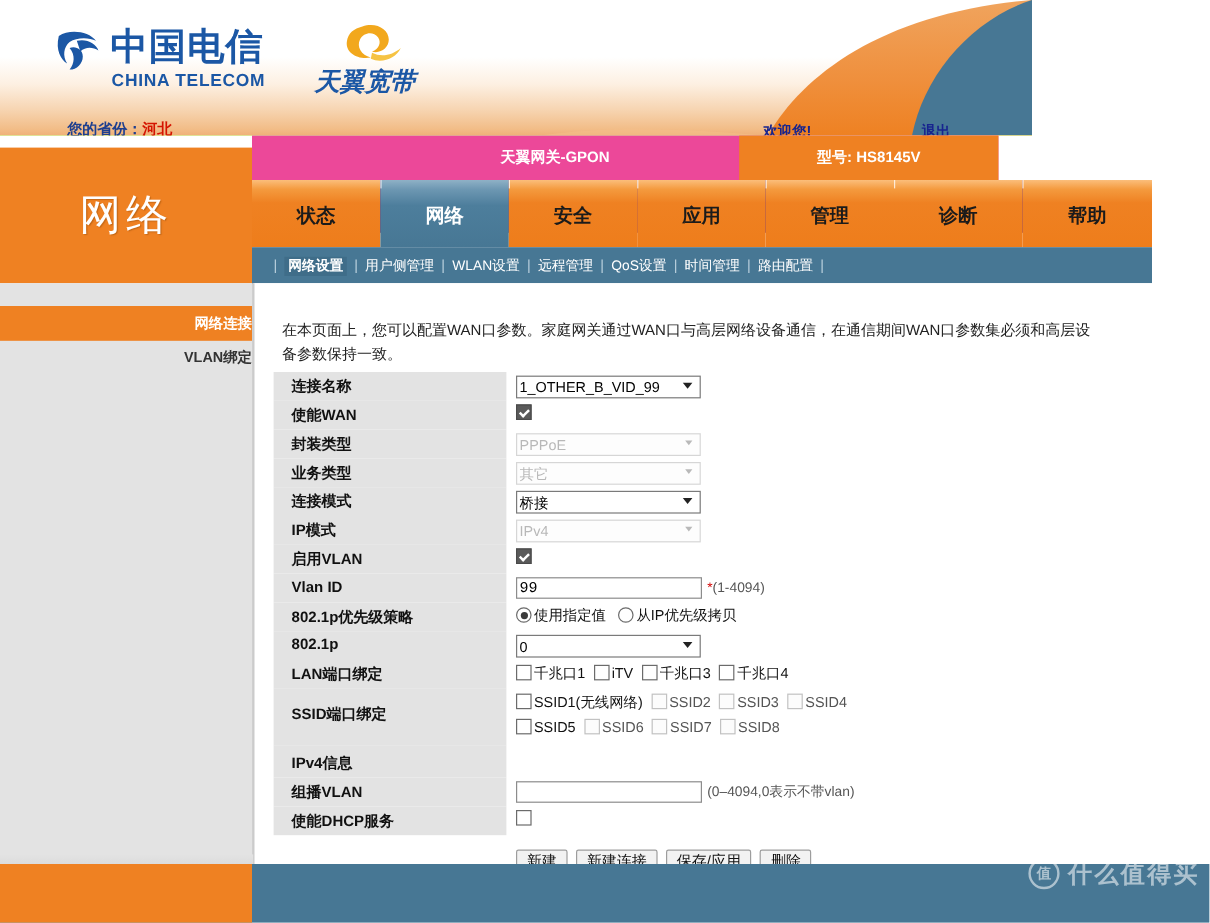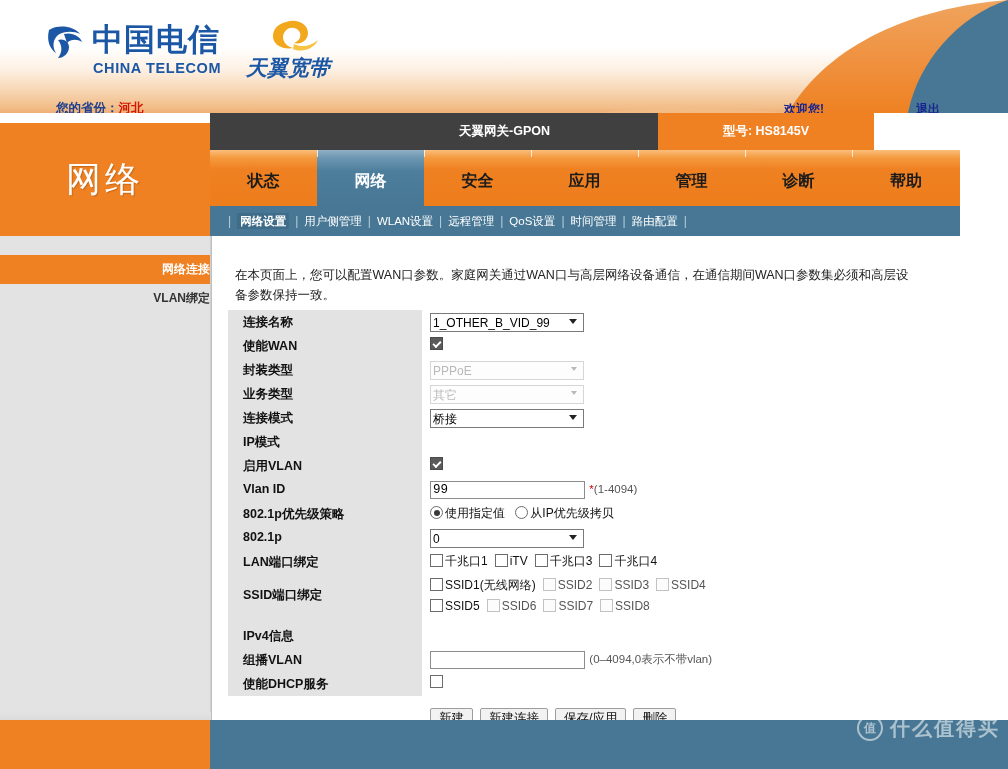--- a/index.html
+++ b/index.html
@@ -6,50 +6,50 @@
   body{
     width:1008px;height:769px;
     background:#ffffff;
     font-family:"Liberation Sans","DejaVu Sans",sans-serif;
     font-size:12px;color:#000;
     overflow:hidden;position:relative;
   }
   #root{position:absolute;left:0;top:0;width:1008px;height:769px;}
 
   
-  .header{position:absolute;left:0;top:0;width:1008px;height:113px;overflow:hidden;background:#bef264;}
+  .header{position:absolute;left:0;top:0;width:832px;height:113px;overflow:hidden;background:#bef264;padding-left:28px;}
   .hdr-grad{position:absolute;left:0;top:0;width:1008px;height:113px;
      background:linear-gradient(180deg,#ffffff 0%,#ffffff 42%,#fdf0e2 62%,#f7d6b4 80%,#f2bd88 95%,#efb078 100%);}
   .hdr-swoosh{position:absolute;right:0;top:0;width:520px;height:113px;overflow:hidden;}
   .hdr-swoosh svg{display:block;}
 
   .logo-ct{position:absolute;left:44px;top:20px;width:200px;height:62px;}
   .logo-ct .ct-mark{position:absolute;left:0;top:2px;width:42px;height:40px;}
   .logo-ct .ct-cn{position:absolute;left:48px;top:0px;font-size:31px;font-weight:bold;color:#1b57a5;
      letter-spacing:1px;line-height:38px;font-family:"DejaVu Sans",sans-serif;}
   .logo-ct .ct-en{position:absolute;left:49px;top:40px;font-size:14.5px;font-weight:bold;color:#1b57a5;
      letter-spacing:0.6px;}
 
-  .logo-ty{position:absolute;left:246px;top:18px;width:100px;height:66px;text-align:center;}
+  .logo-ty{position:absolute;left:262px;top:18px;width:100px;height:66px;text-align:center;}
   .logo-ty .ty-mark{position:absolute;left:18px;top:0px;width:56px;height:36px;}
   .logo-ty .ty-cn{position:absolute;left:0px;top:36px;font-size:21px;font-weight:bold;color:#1b57a5;
      letter-spacing:0px;font-style:italic;font-family:"DejaVu Sans",sans-serif;}
 
   .province{position:absolute;left:56px;top:100px;font-size:12.5px;font-weight:bold;color:#1f3f8f;
      white-space:nowrap;}
   .province .pv-val{color:#d41400;}
 
   .hdr-links{position:absolute;top:101px;right:0;width:248px;height:20px;}
   .hdr-links a{position:absolute;font-size:12px;font-weight:bold;color:#17248f;
      text-decoration:underline;white-space:nowrap;}
   .hdr-links .lk-welcome{left:24px;top:0;}
   .hdr-links .lk-logout{left:156px;top:0;}
 
   
-  .devbar{position:absolute;left:210px;top:113px;width:664px;height:37px;background:#404040;}
+  .devbar{position:absolute;left:210px;top:113px;width:610px;height:37px;background:#ec4899;padding-left:12px;}
   .devbar .dev-name{position:absolute;right:324px;top:10px;font-size:12.5px;font-weight:bold;color:#fff;
      white-space:nowrap;}
   .devbar .dev-model-box{position:absolute;right:0;top:0;width:216px;height:37px;background:#ef8122;}
   .devbar .dev-model{position:absolute;left:0;top:10px;width:216px;text-align:center;
      font-size:12.5px;font-weight:bold;color:#fff;white-space:nowrap;}
 
   
   .side-title{position:absolute;left:0;top:123px;width:210px;height:113px;background:#ef8122;}
   .side-title span{position:absolute;left:0;top:33px;width:210px;text-align:center;
      font-size:35px;font-weight:normal;color:#fff;letter-spacing:4px;
@@ -272,20 +272,28 @@
             <select class="sel">
               <option>桥接</option>
             </select>
             <span class="arw"></span>
           </span>
         </div>
       </div>
 
       <div class="frow">
         <div class="flabel">IP模式</div>
+        <div class="fctl">
+          <span class="selwrap dis">
+            <select class="sel dis" disabled="">
+              <option>IPv4</option>
+            </select>
+            <span class="arw"></span>
+          </span>
+        </div>
       </div>
 
       <div class="frow">
         <div class="flabel">启用VLAN</div>
         <div class="fctl">
           <span class="cb on"></span>
         </div>
       </div>
 
       <div class="frow">

